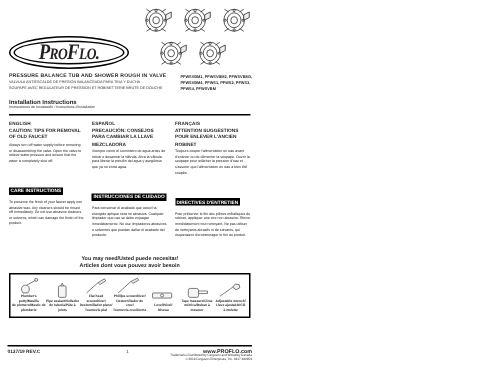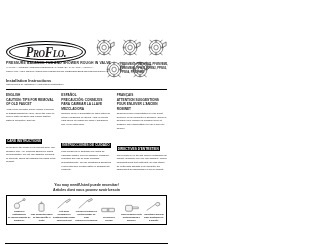--- a/index.html
+++ b/index.html
@@ -6,21 +6,21 @@
   html, body {
     width: 173px; height: 245px;
     background: #ffffff;
     font-family: "Liberation Sans", sans-serif;
     color: #231f20;
     overflow: hidden;
   }
   .page { position: relative; width: 173px; height: 245px; padding: 0; }
 
   
-  .header { display: flex; align-items: flex-start; padding: 24px 5px 0 6px; height: 46px; margin-top: 13px; }
+  .header { display: flex; align-items: flex-end; padding: 24px 5px 0 6px; height: 46px; }
   .logo-wrap { width: 86px; padding-top: 4px; }
   .logo {
     position: relative;
     width: 80px; height: 22px;
     border: 1.6px solid #000;
     border-radius: 50%;
     display: flex; align-items: center; justify-content: center;
     overflow: hidden;
   }
   .logo::before{

